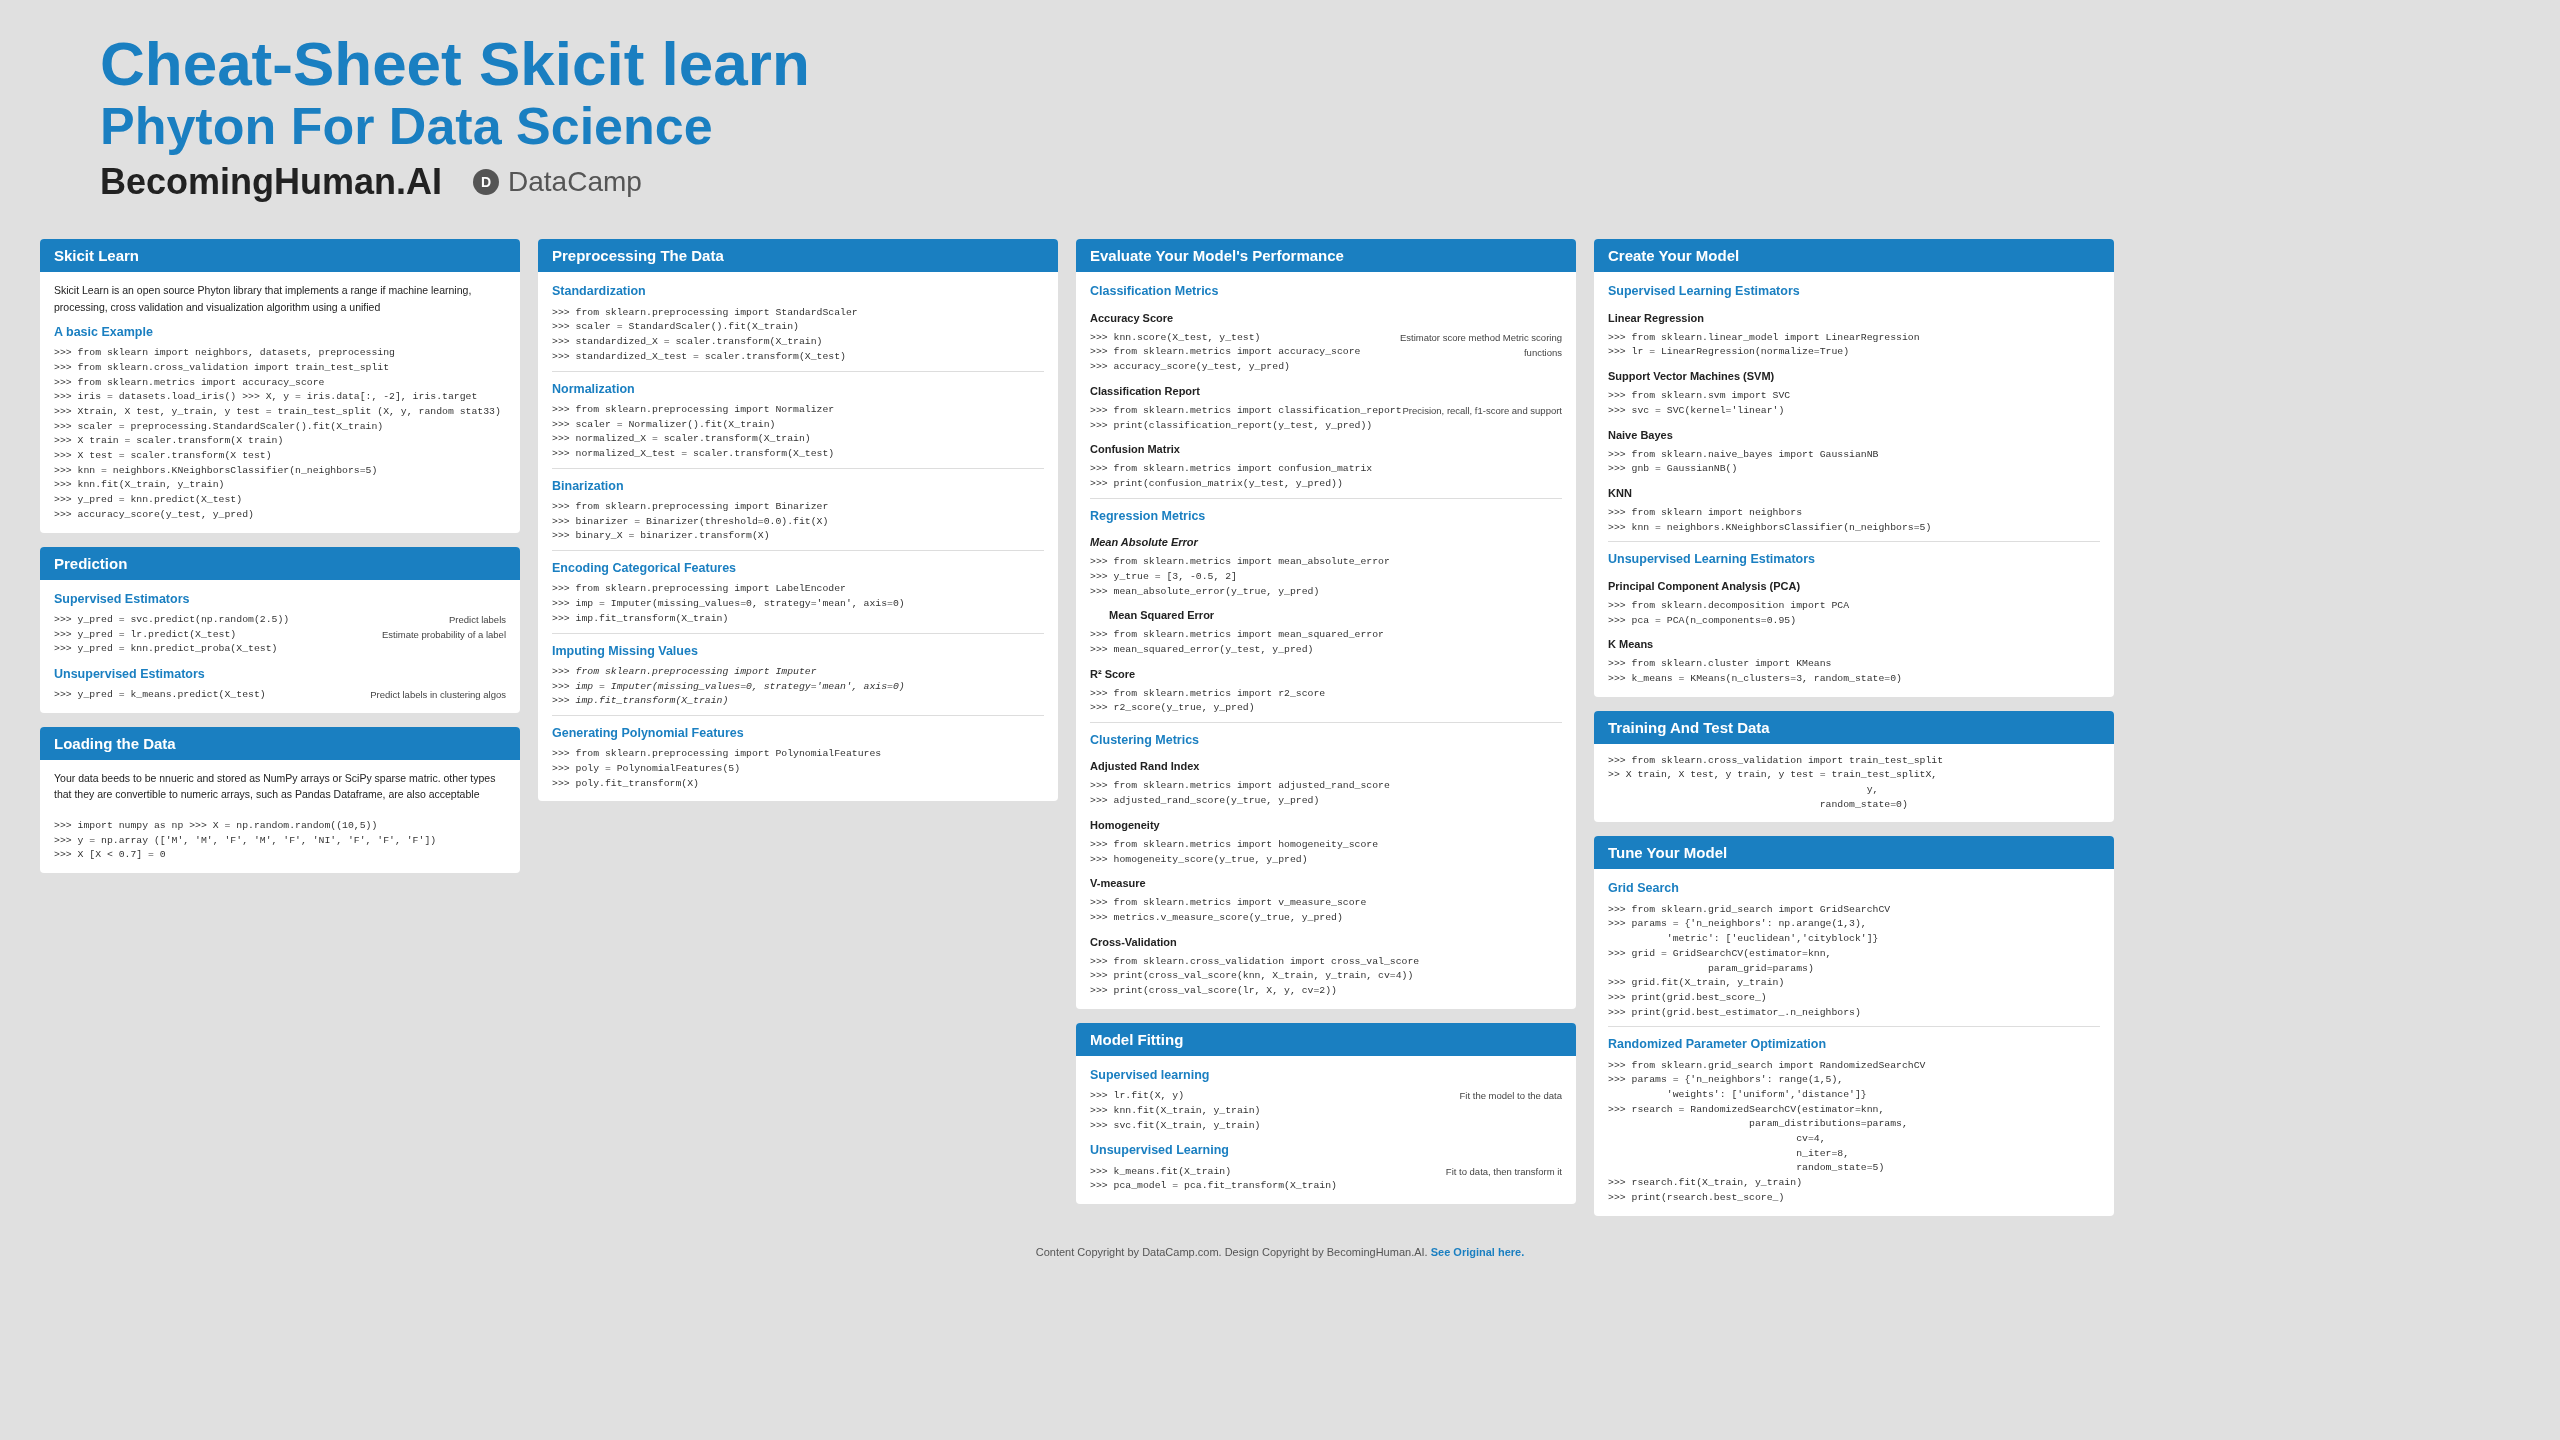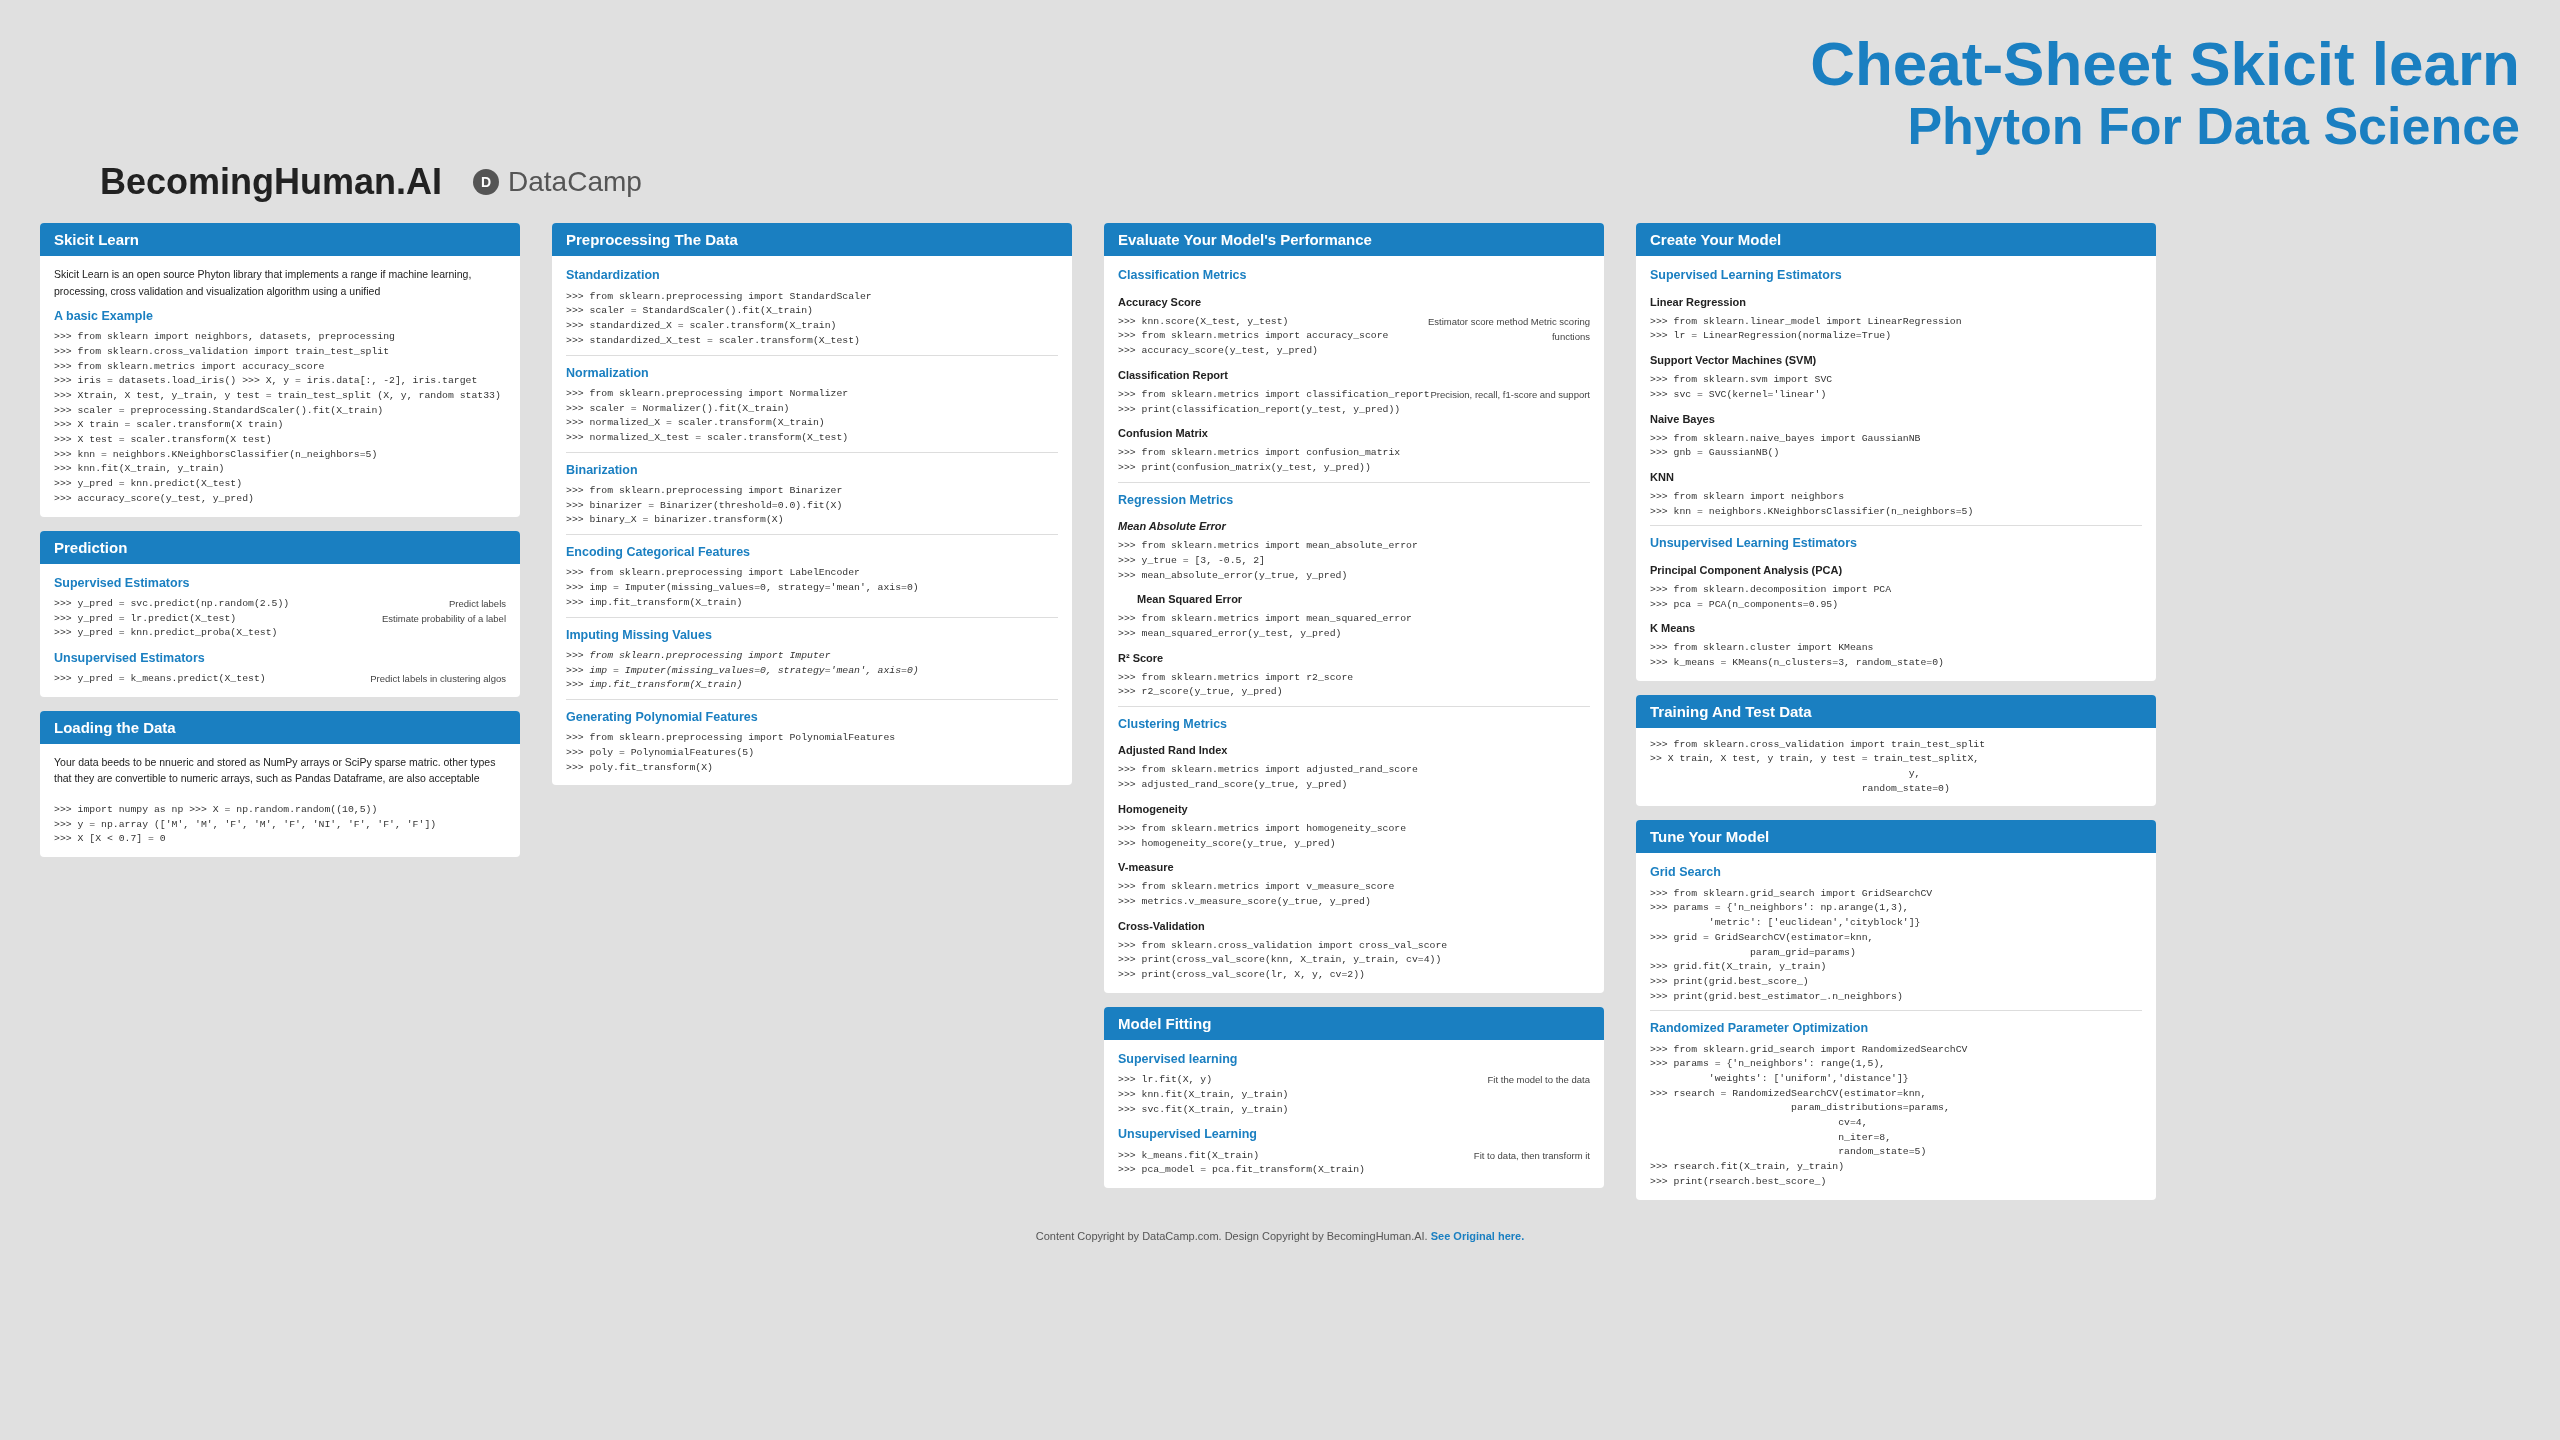--- a/index.html
+++ b/index.html
@@ -14,23 +14,22 @@
     }
     .page {
       width: 2560px;
       min-height: 1440px;
       background: #e0e0e0;
       padding: 30px 40px;
       position: relative;
     }
     
     .header {
-      margin-bottom: 20px;
+      margin-bottom: 36px;
       padding-left: 60px;
-      text-align: right;
     }
     .header h1 {
       font-size: 62px;
       font-weight: 900;
       color: #1a7fc1;
       line-height: 1.1;
     }
     .header h2 {
       font-size: 52px;
       font-weight: 800;
@@ -53,21 +52,21 @@
       color: #555;
       display: flex;
       align-items: center;
       gap: 8px;
     }
 
     
     .main-grid {
       display: grid;
       grid-template-columns: 480px 520px 500px 520px;
-      gap: 32px;
+      gap: 18px;
       align-items: start;
     }
 
     
     .section {
       background: white;
       border-radius: 4px;
       overflow: hidden;
       margin-bottom: 14px;
     }

